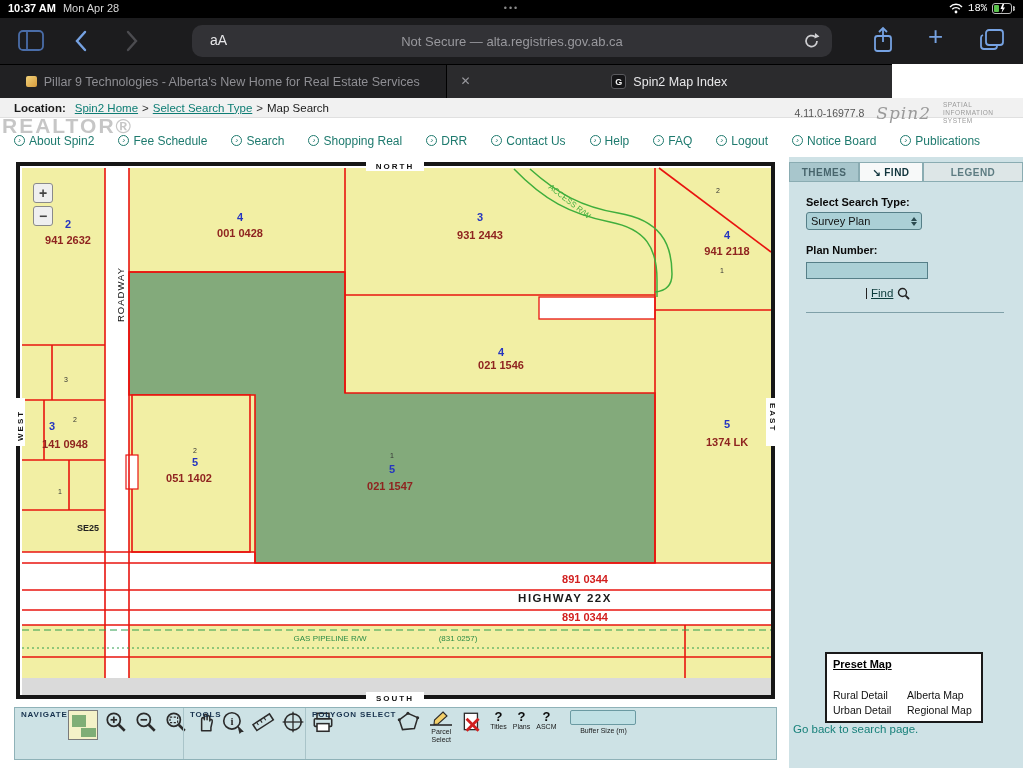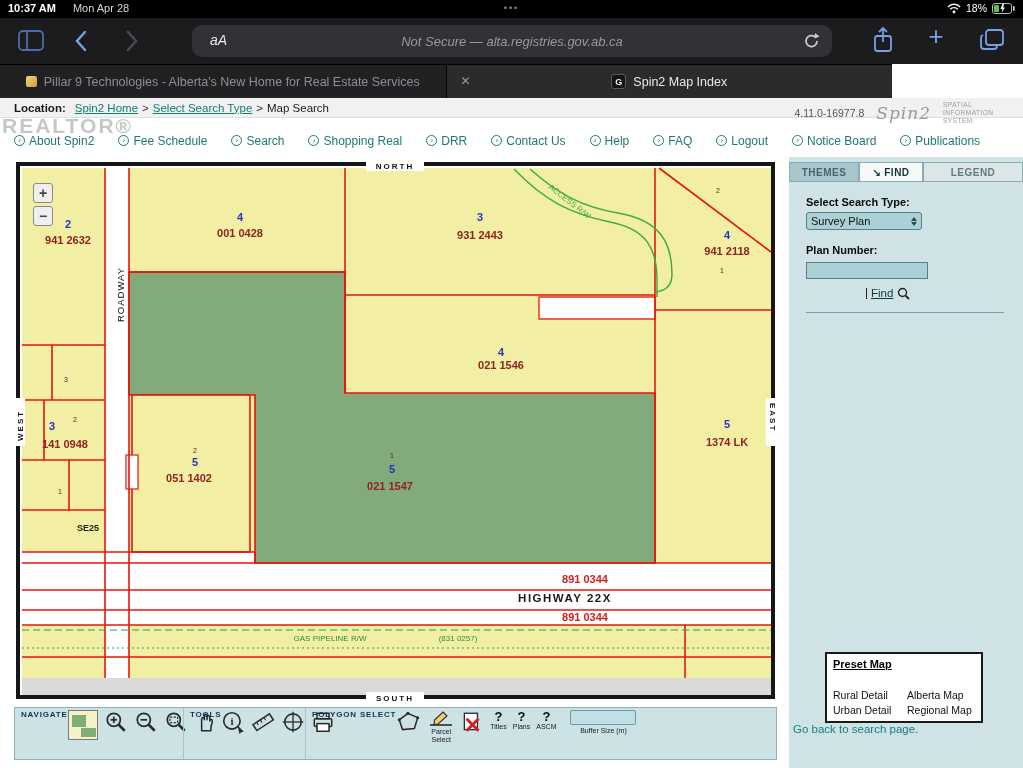--- a/index.html
+++ b/index.html
@@ -3,29 +3,29 @@
 <meta charset="utf-8">
 <style>
   * { box-sizing: border-box; margin: 0; padding: 0; }
   html,body { width:1023px; height:768px; }
   body { font-family:"Liberation Sans", sans-serif; background:#fff; }
   .screen { position:relative; width:1023px; height:768px; overflow:hidden; background:#fff; }
 
   
   .status-bar { position:absolute; left:0; top:0; width:1023px; height:18px; background:#000; color:#fff;
                 display:flex; align-items:center; font-size:11px; }
-  .sb-left { position:absolute; left:8px; top:2px; display:flex; gap:17px; align-items:center; }
+  .sb-left { position:absolute; left:8px; top:2px; display:flex; gap:7px; align-items:center; }
   .sb-time { font-weight:bold; }
   .sb-date { color:#d8d8d8; }
   .sb-dots { position:absolute; left:0; right:0; text-align:center; color:#8a8a8a; font-size:9px; letter-spacing:2px; top:3px; }
   .sb-right { position:absolute; right:8px; top:2px; display:flex; gap:5px; align-items:center; }
-  .sb-batt-text { font-size:10.5px; }
-
-  
-  .safari-bar { position:absolute; left:0; top:18px; width:1023px; height:46px; background:#1c1c1e;font-style:italic; }
+  .sb-batt-text { font-size:10.5px;font-family:Liberation Mono, monospace; }
+
+  
+  .safari-bar { position:absolute; left:0; top:18px; width:1023px; height:46px; background:#1c1c1e; }
   .sf-sidebar-icon { position:absolute; left:18px; top:12px; }
   .sf-back { position:absolute; left:74px; top:12px; }
   .sf-fwd { position:absolute; left:126px; top:12px; }
   .addr-pill { position:absolute; left:192px; top:7px; width:640px; height:32px; background:#323236; border-radius:10px; }
   .addr-aa { position:absolute; left:18px; top:7px; color:#e6e6e8; font-size:14px; }
   .addr-text { position:absolute; left:0; right:0; top:9px; text-align:center; color:#98989d; font-size:13px; }
   .addr-reload { position:absolute; right:12px; top:7px; }
   .sf-share { position:absolute; left:872px; top:8px; }
   .sf-plus { position:absolute; left:928px; top:3px; color:#76a2e2; font-size:26px; font-weight:300; }
   .sf-tabs { position:absolute; left:980px; top:11px; }

